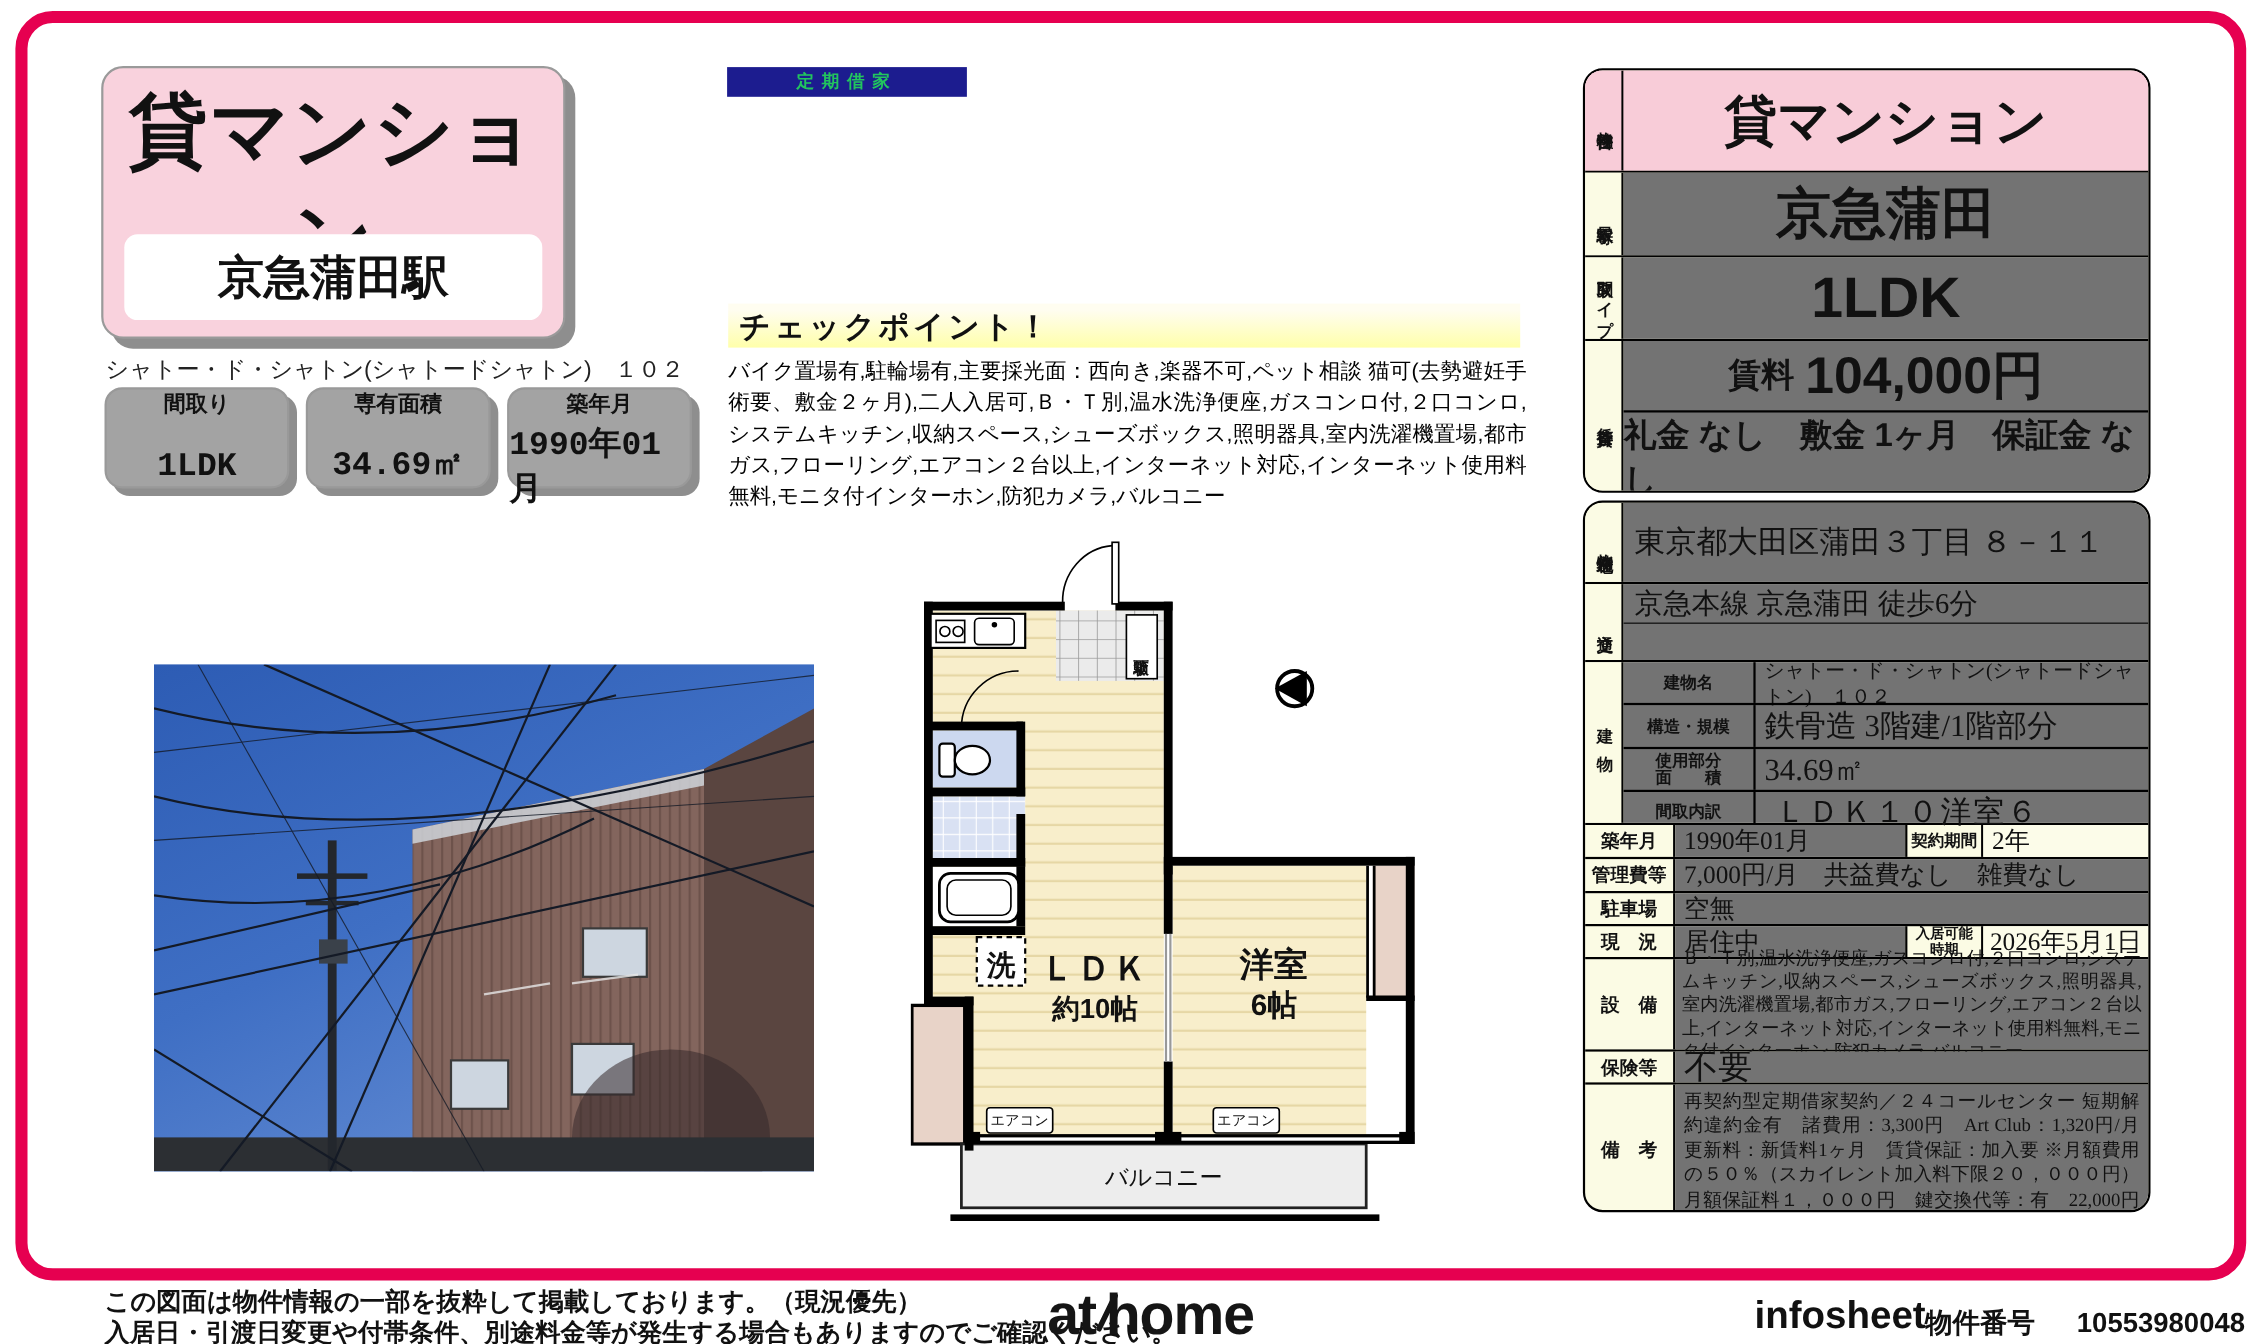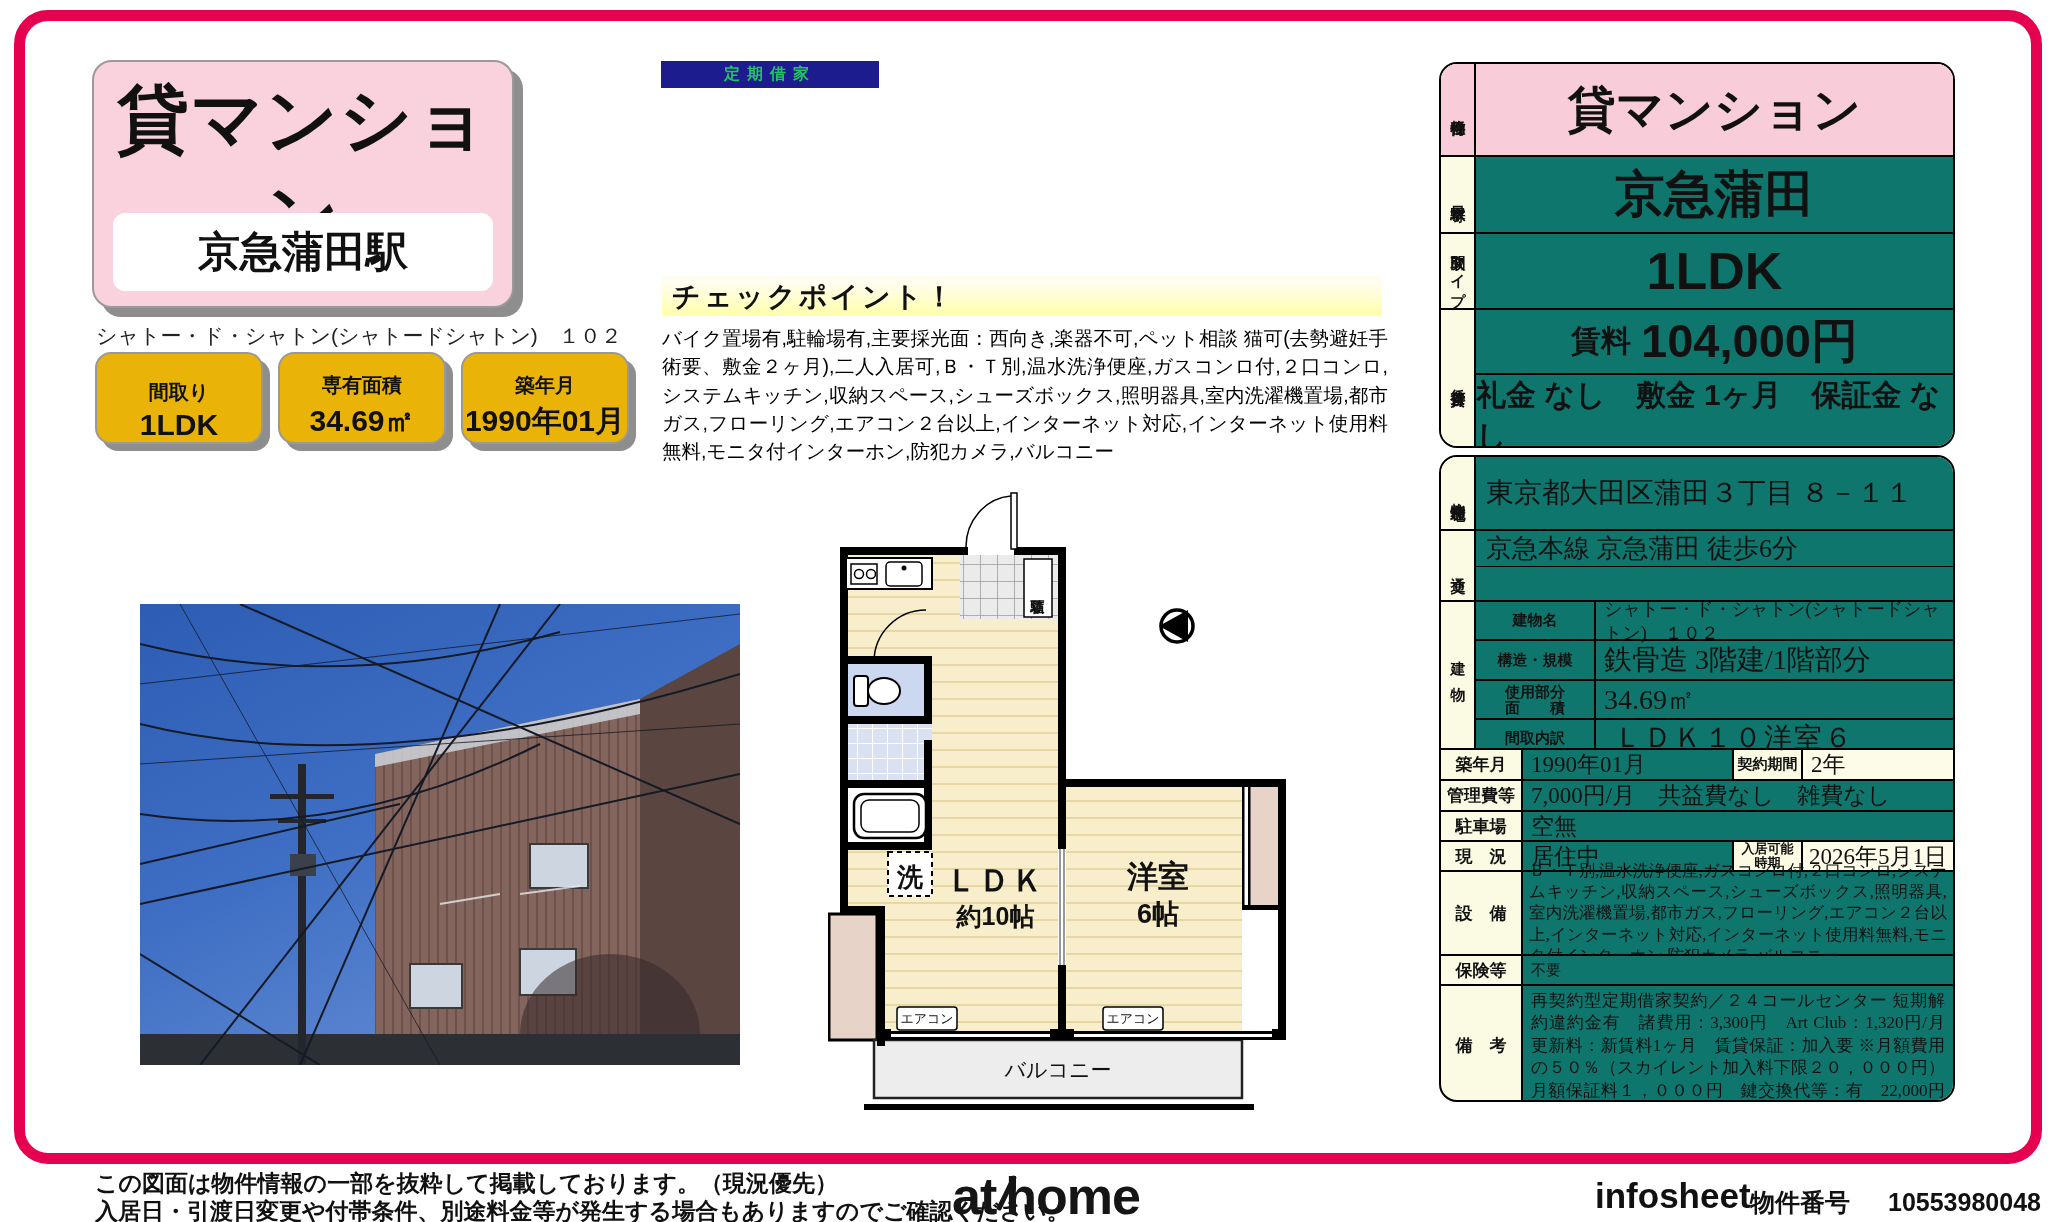--- a/index.html
+++ b/index.html
@@ -10,23 +10,23 @@
         border:11px solid #e60050;border-radius:34px;background:#fff;box-sizing:border-box;}
   
   #titleBox{position:absolute;left:92px;top:60px;width:422px;height:248px;background:#f9d2dd;
             border:2px solid #9a9a9a;border-radius:20px;box-shadow:9px 9px 0 #8e8e8e;box-sizing:border-box;}
   #titleBox .big{position:absolute;left:0;top:10px;width:100%;text-align:center;
                  font-size:72px;font-weight:900;letter-spacing:1px;}
   #stationBox{position:absolute;left:19px;bottom:15px;width:380px;height:78px;background:#fff;
               border-radius:12px;display:flex;align-items:center;justify-content:center;
               font-size:42px;font-weight:900;}
   #bldgNameLine{position:absolute;left:96px;top:322px;width:600px;font-size:21px;color:#222;}
-  .specBox{position:absolute;top:352px;width:168px;height:92px;background:#eab308;border:2px solid #999;
+  .specBox{position:absolute;top:352px;width:168px;height:92px;background:#a3a3a3;border:2px solid #999;
            border-radius:16px;box-shadow:7px 7px 0 #8e8e8e;box-sizing:border-box;
-           display:flex;flex-direction:column;align-items:center;justify-content:flex-end;}
+           display:flex;flex-direction:column;align-items:center;justify-content:space-between;font-family:Liberation Mono, monospace;}
   .specBox .sl{font-size:20px;font-weight:700;}
   .specBox .sv{font-size:30px;font-weight:800;margin-top:2px;}
   #spec1{left:95px;} #spec2{left:278px;} #spec3{left:461px;}
   
   #leaseBadge{position:absolute;left:661px;top:61px;width:218px;height:27px;background:#1c1c8f;
               color:#22c55e;font-size:16px;font-weight:700;letter-spacing:7px;
               display:flex;align-items:center;justify-content:center;}
   
   #cpHead{position:absolute;left:662px;top:276px;width:720px;height:40px;
           background:linear-gradient(to top,#ffffaa,#fffdf0 85%);
@@ -43,21 +43,21 @@
   .tbl{position:absolute;left:1439px;width:516px;border:2.5px solid #000;border-radius:18px;
        overflow:hidden;box-sizing:border-box;background:#fbfbe4;}
   .trow{display:flex;border-top:2px solid #000;box-sizing:border-box;}
   .trow:first-child{border-top:none;}
   .lblV{width:35px;flex:0 0 35px;border-right:2px solid #000;display:flex;align-items:center;
         justify-content:center;background:#fbfbe4;box-sizing:border-box;}
   .lblV span{writing-mode:vertical-rl;text-orientation:upright;font-size:15px;font-weight:700;letter-spacing:1px;}
   .lblH{width:82px;flex:0 0 82px;border-right:2px solid #000;display:flex;align-items:center;
         justify-content:center;font-size:17px;font-weight:700;box-sizing:border-box;
         text-align:justify;}
-  .val{flex:1;display:flex;align-items:center;box-sizing:border-box;background:#0f766e;}
+  .val{flex:1;display:flex;align-items:center;box-sizing:border-box;background:#737373;}
   .pinkRow{background:#f8ccd8;}
   .pinkRow .lblV{background:#f8ccd8;}
   .pinkRow .val{background:#f8ccd8;}
   .center{justify-content:center;text-align:center;}
   .serif{font-family:"Liberation Serif","DejaVu Serif",serif;}
   .subrow{display:flex;border-top:2px solid #000;}
   .subrow:first-child{border-top:none;}
   .sublbl{width:120px;flex:0 0 120px;border-right:2px solid #000;display:flex;flex-direction:column;
           align-items:center;justify-content:center;font-size:15px;font-weight:700;box-sizing:border-box;}
   .miniLbl{width:71px;flex:0 0 71px;border-left:2px solid #000;border-right:2px solid #000;
@@ -375,21 +375,21 @@
         <span>時期</span>
       </div>
       <div class="val2 serif" style="font-size:23px;padding-left:6px;">2026年5月1日</div>
     </div>
     <div class="trow" style="height:84px;">
       <div class="lblH">設　備</div>
       <div class="val serif" style="font-size:16.5px;line-height:1.28;padding:3px 6px;text-align:justify;">Ｂ・Ｔ別,温水洗浄便座,ガスコンロ付,２口コンロ,システムキッチン,収納スペース,シューズボックス,照明器具,室内洗濯機置場,都市ガス,フローリング,エアコン２台以上,インターネット対応,インターネット使用料無料,モニタ付インターホン,防犯カメラ,バルコニー</div>
     </div>
     <div class="trow" style="height:30px;">
       <div class="lblH">保険等</div>
-      <div class="val serif" style="font-size:15px;padding-left:8px;font-family:Liberation Mono, monospace;">不要</div>
+      <div class="val serif" style="font-size:31px;padding-left:8px;font-family:Liberation Mono, monospace;">不要</div>
     </div>
     <div class="trow" style="height:120px;">
       <div class="lblH">備　考</div>
       <div class="val serif" style="font-size:17px;line-height:1.32;padding:4px 8px;align-items:flex-start;text-align:justify;">再契約型定期借家契約／２４コールセンター 短期解約違約金有　諸費用：3,300円　Art Club：1,320円/月　更新料：新賃料1ヶ月　賃貸保証：加入要 ※月額費用の５０％（スカイレント加入料下限２０，０００円）月額保証料１，０００円　鍵交換代等：有　22,000円～　利用駅１：ＪＲ京浜東北・根岸線 蒲田 徒歩10分　利用駅２：東急多摩川線 蒲田 徒歩11分</div>
     </div>
   </div>
 
   <div id="disc1">この図面は物件情報の一部を抜粋して掲載しております。（現況優先）</div>
   <div id="disc2">入居日・引渡日変更や付帯条件、別途料金等が発生する場合もありますのでご確認ください。</div>
   <div id="logo">

